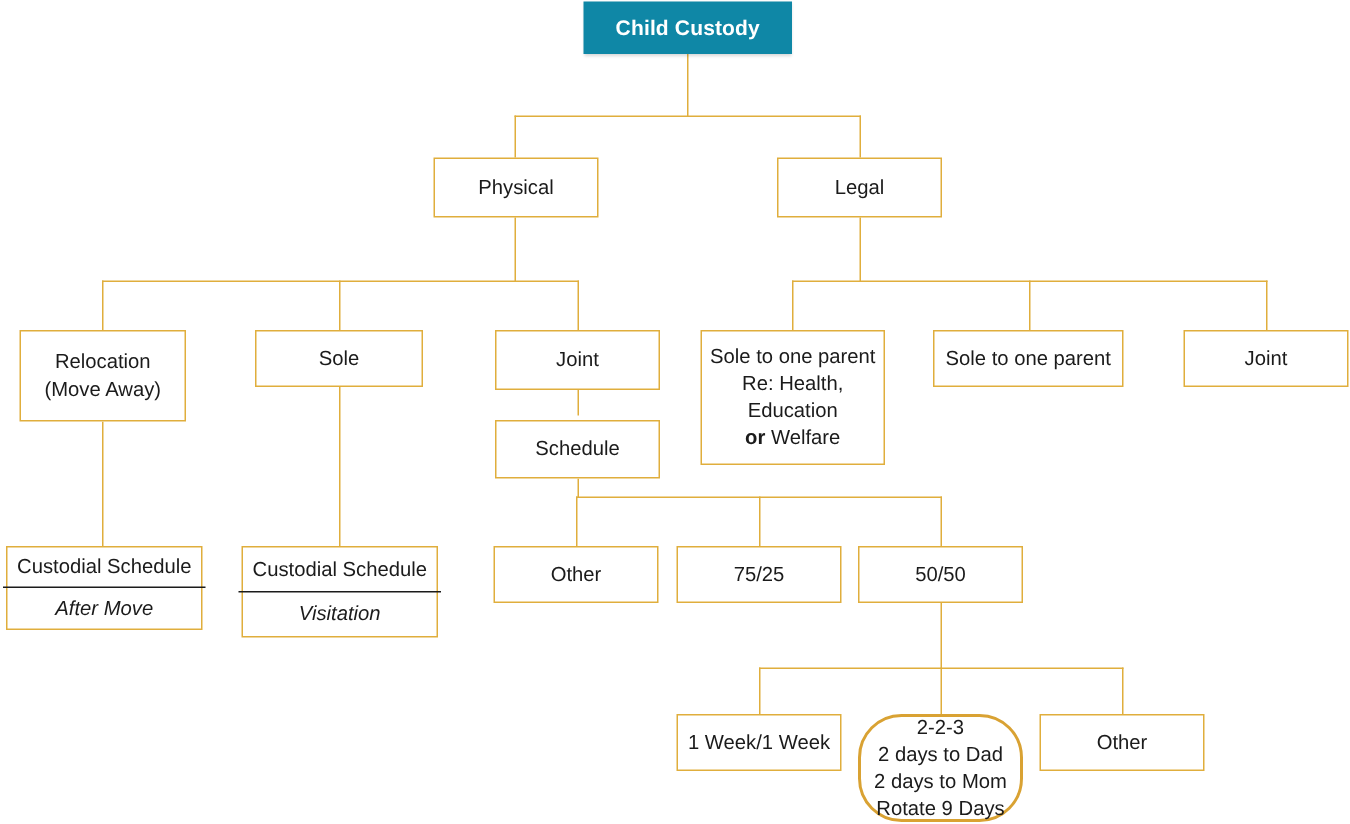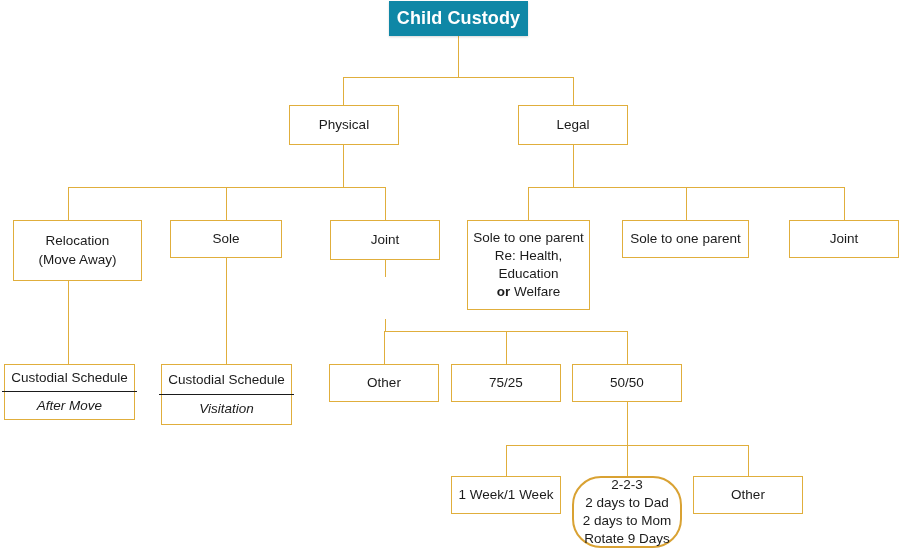--- a/index.html
+++ b/index.html
@@ -31,21 +31,21 @@
     flex-direction: column;
     align-items: center;
     justify-content: center;
     text-align: center;
     padding: 2px 4px;
   }
   .node.root {
     background: #0f87a6;
     border: none;
     color: #ffffff;
-    font-size: 18px;
+    font-size: 14px;
     font-weight: 600;
     letter-spacing: .1px;
     box-shadow: 0 1px 2px rgba(0,0,0,.16);
   }
   .node.emph {
     border-color: #d9a233;
     border-width: 2px;
   }
   .node .ln { display: block; white-space: nowrap; }
   .node .ln b { font-weight: 700; }
@@ -117,21 +117,21 @@
   </div>
 
   <div class="node" style="left:518px; top:105px; width:110px; height:40px;">
     <span class="ln">Legal</span>
   </div>
 
   <div class="node" style="left:289px; top:105px; width:110px; height:40px;">
     <span class="ln">Physical</span>
   </div>
 
-  <div class="node" style="left:13px; top:220px; width:129px; height:61px;">
+  <div class="node" style="left:13px; top:220px; width:111px; height:61px;">
     <span class="ln">Relocation</span>
     <span class="ln">(Move Away)</span>
   </div>
 
   <div class="node" style="left:170px; top:220px; width:112px; height:38px;">
     <span class="ln">Sole</span>
   </div>
 
   <div class="node" style="left:330px; top:220px; width:110px; height:40px;">
     <span class="ln">Joint</span>
@@ -155,20 +155,23 @@
   <div class="node frac" style="left:4px; top:364px; width:131px; height:56px;">
     <span class="top">Custodial Schedule</span>
     <span class="bot">After Move</span>
   </div>
 
   <div class="node frac" style="left:161px; top:364px; width:131px; height:61px;">
     <span class="top">Custodial Schedule</span>
     <span class="bot">Visitation</span>
   </div>
 
+  <div class="node" style="left:330px; top:280px; width:110px; height:39px;">
+    <span class="ln">Schedule</span>
+  </div>
 
   <div class="node" style="left:329px; top:364px; width:110px; height:38px;">
     <span class="ln">Other</span>
   </div>
 
   <div class="node" style="left:451px; top:364px; width:110px; height:38px;">
     <span class="ln">75/25</span>
   </div>
 
   <div class="node" style="left:572px; top:364px; width:110px; height:38px;">

